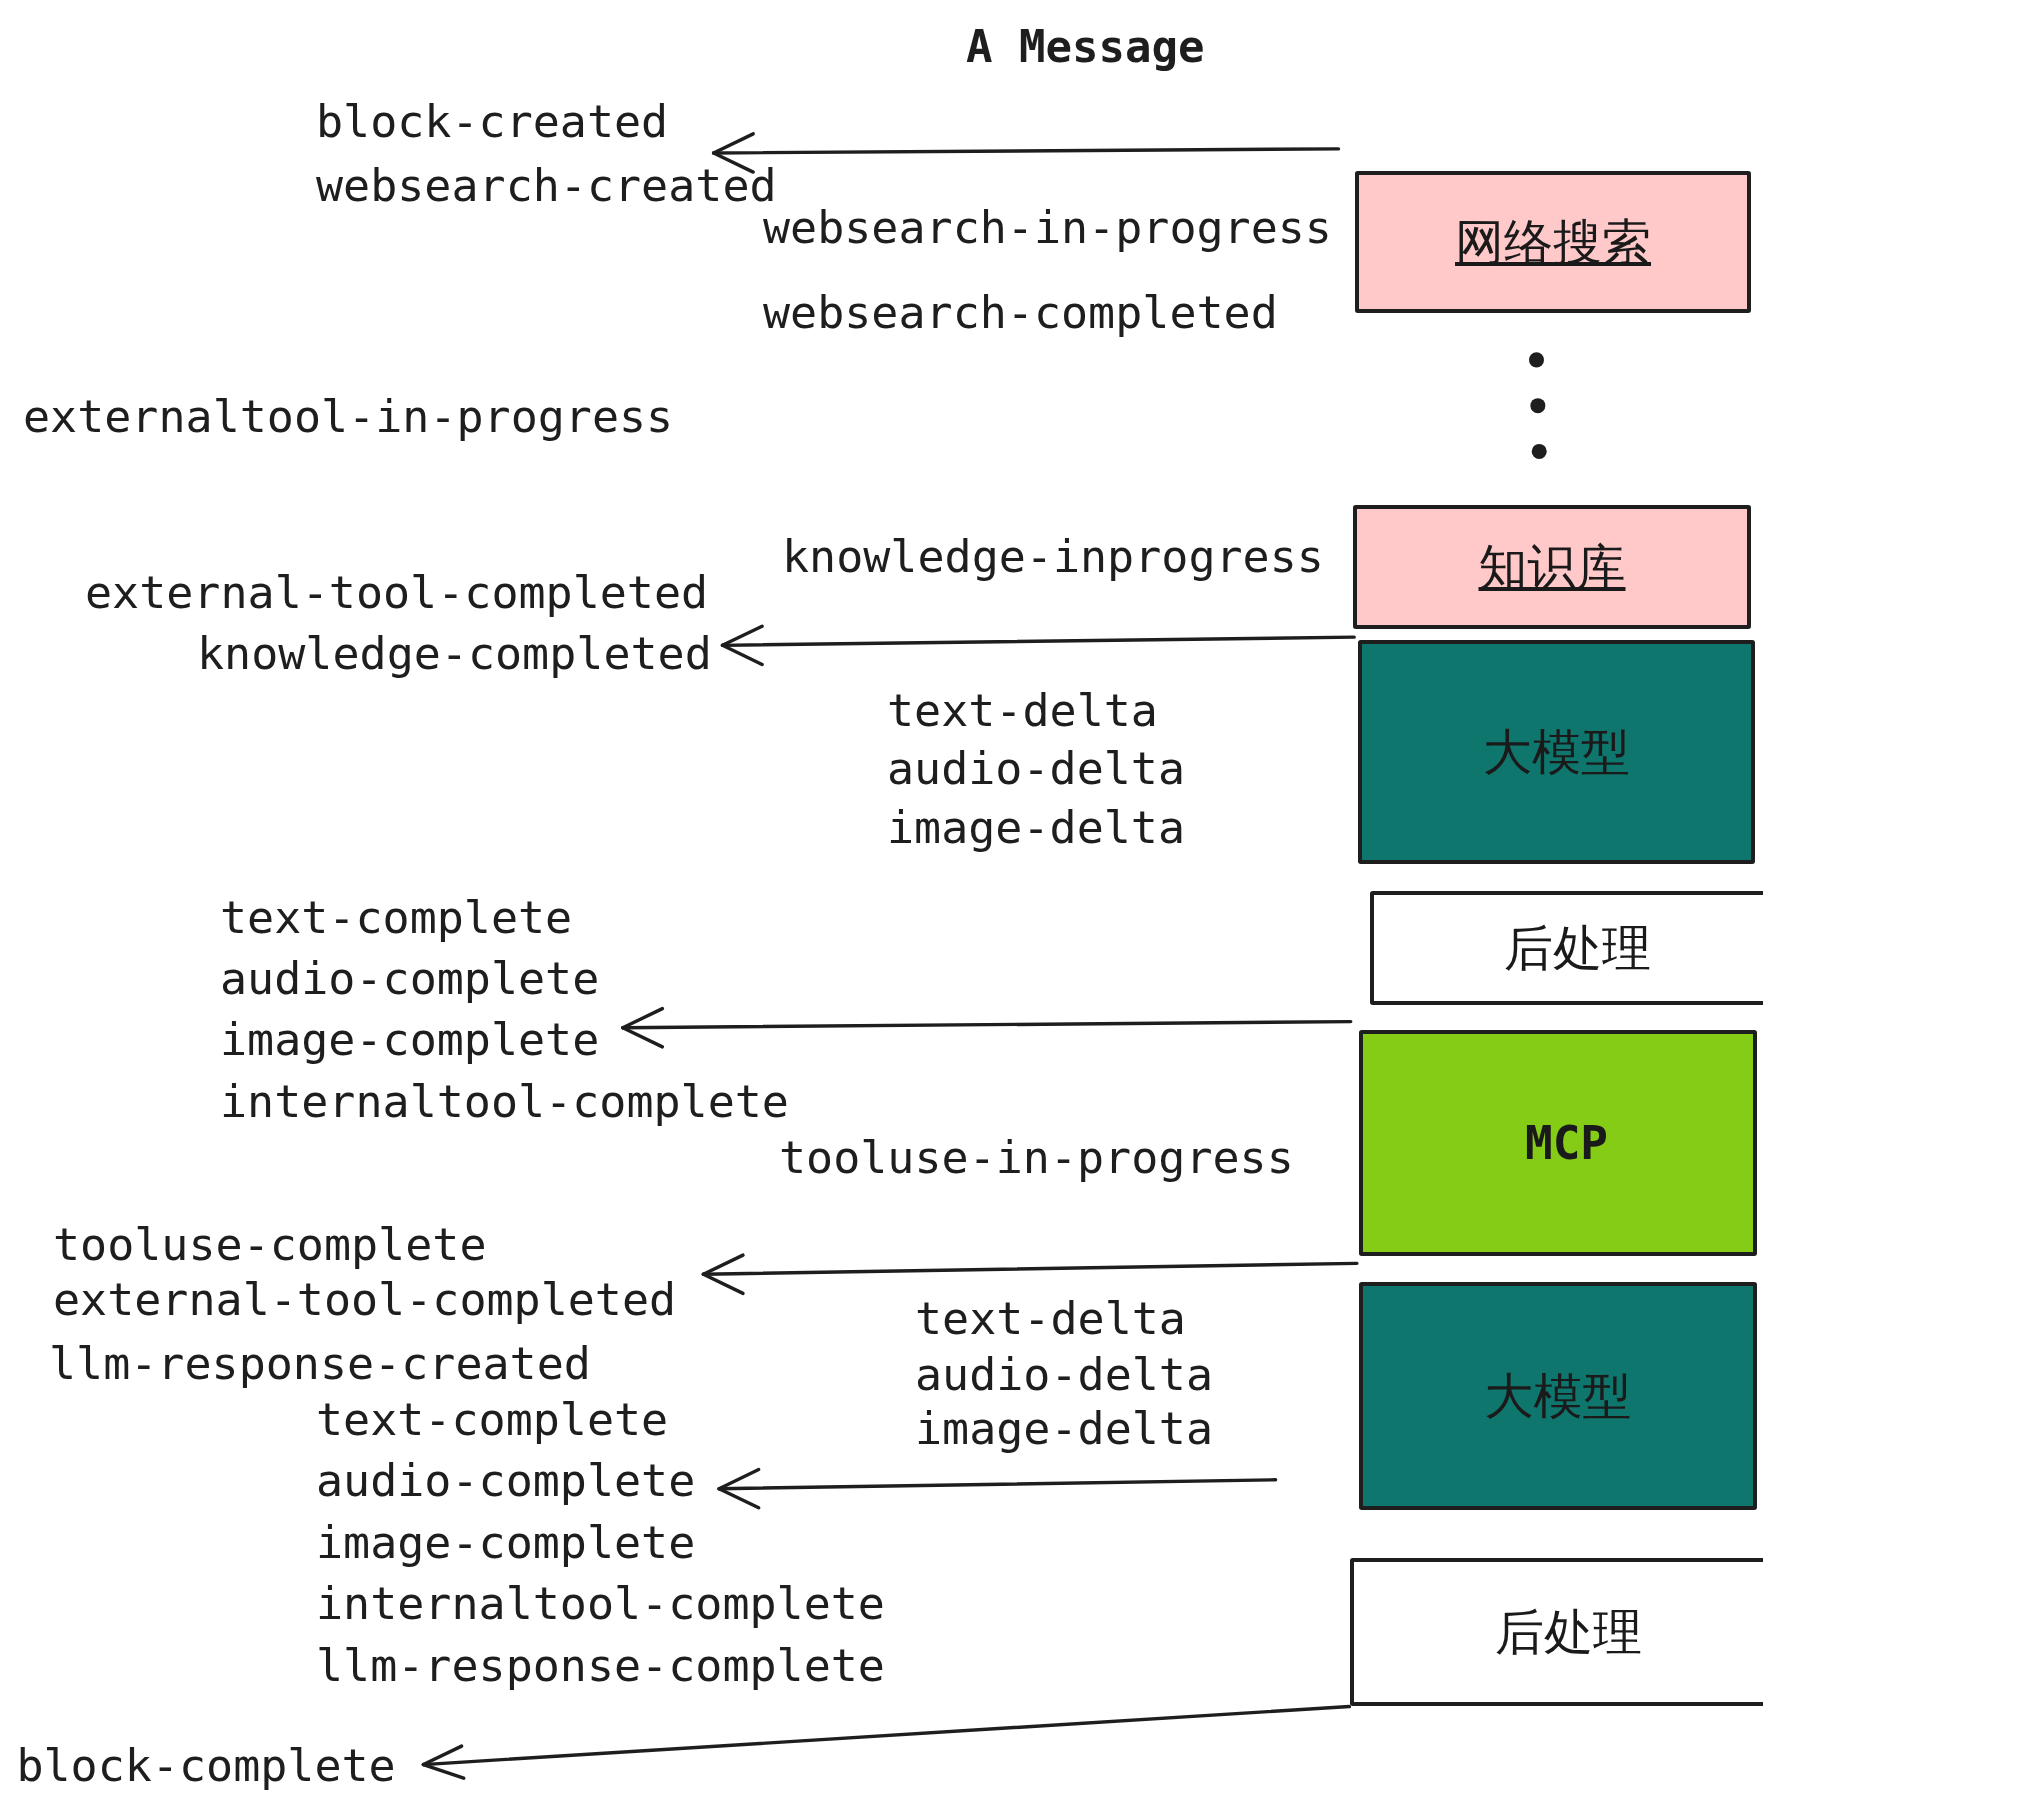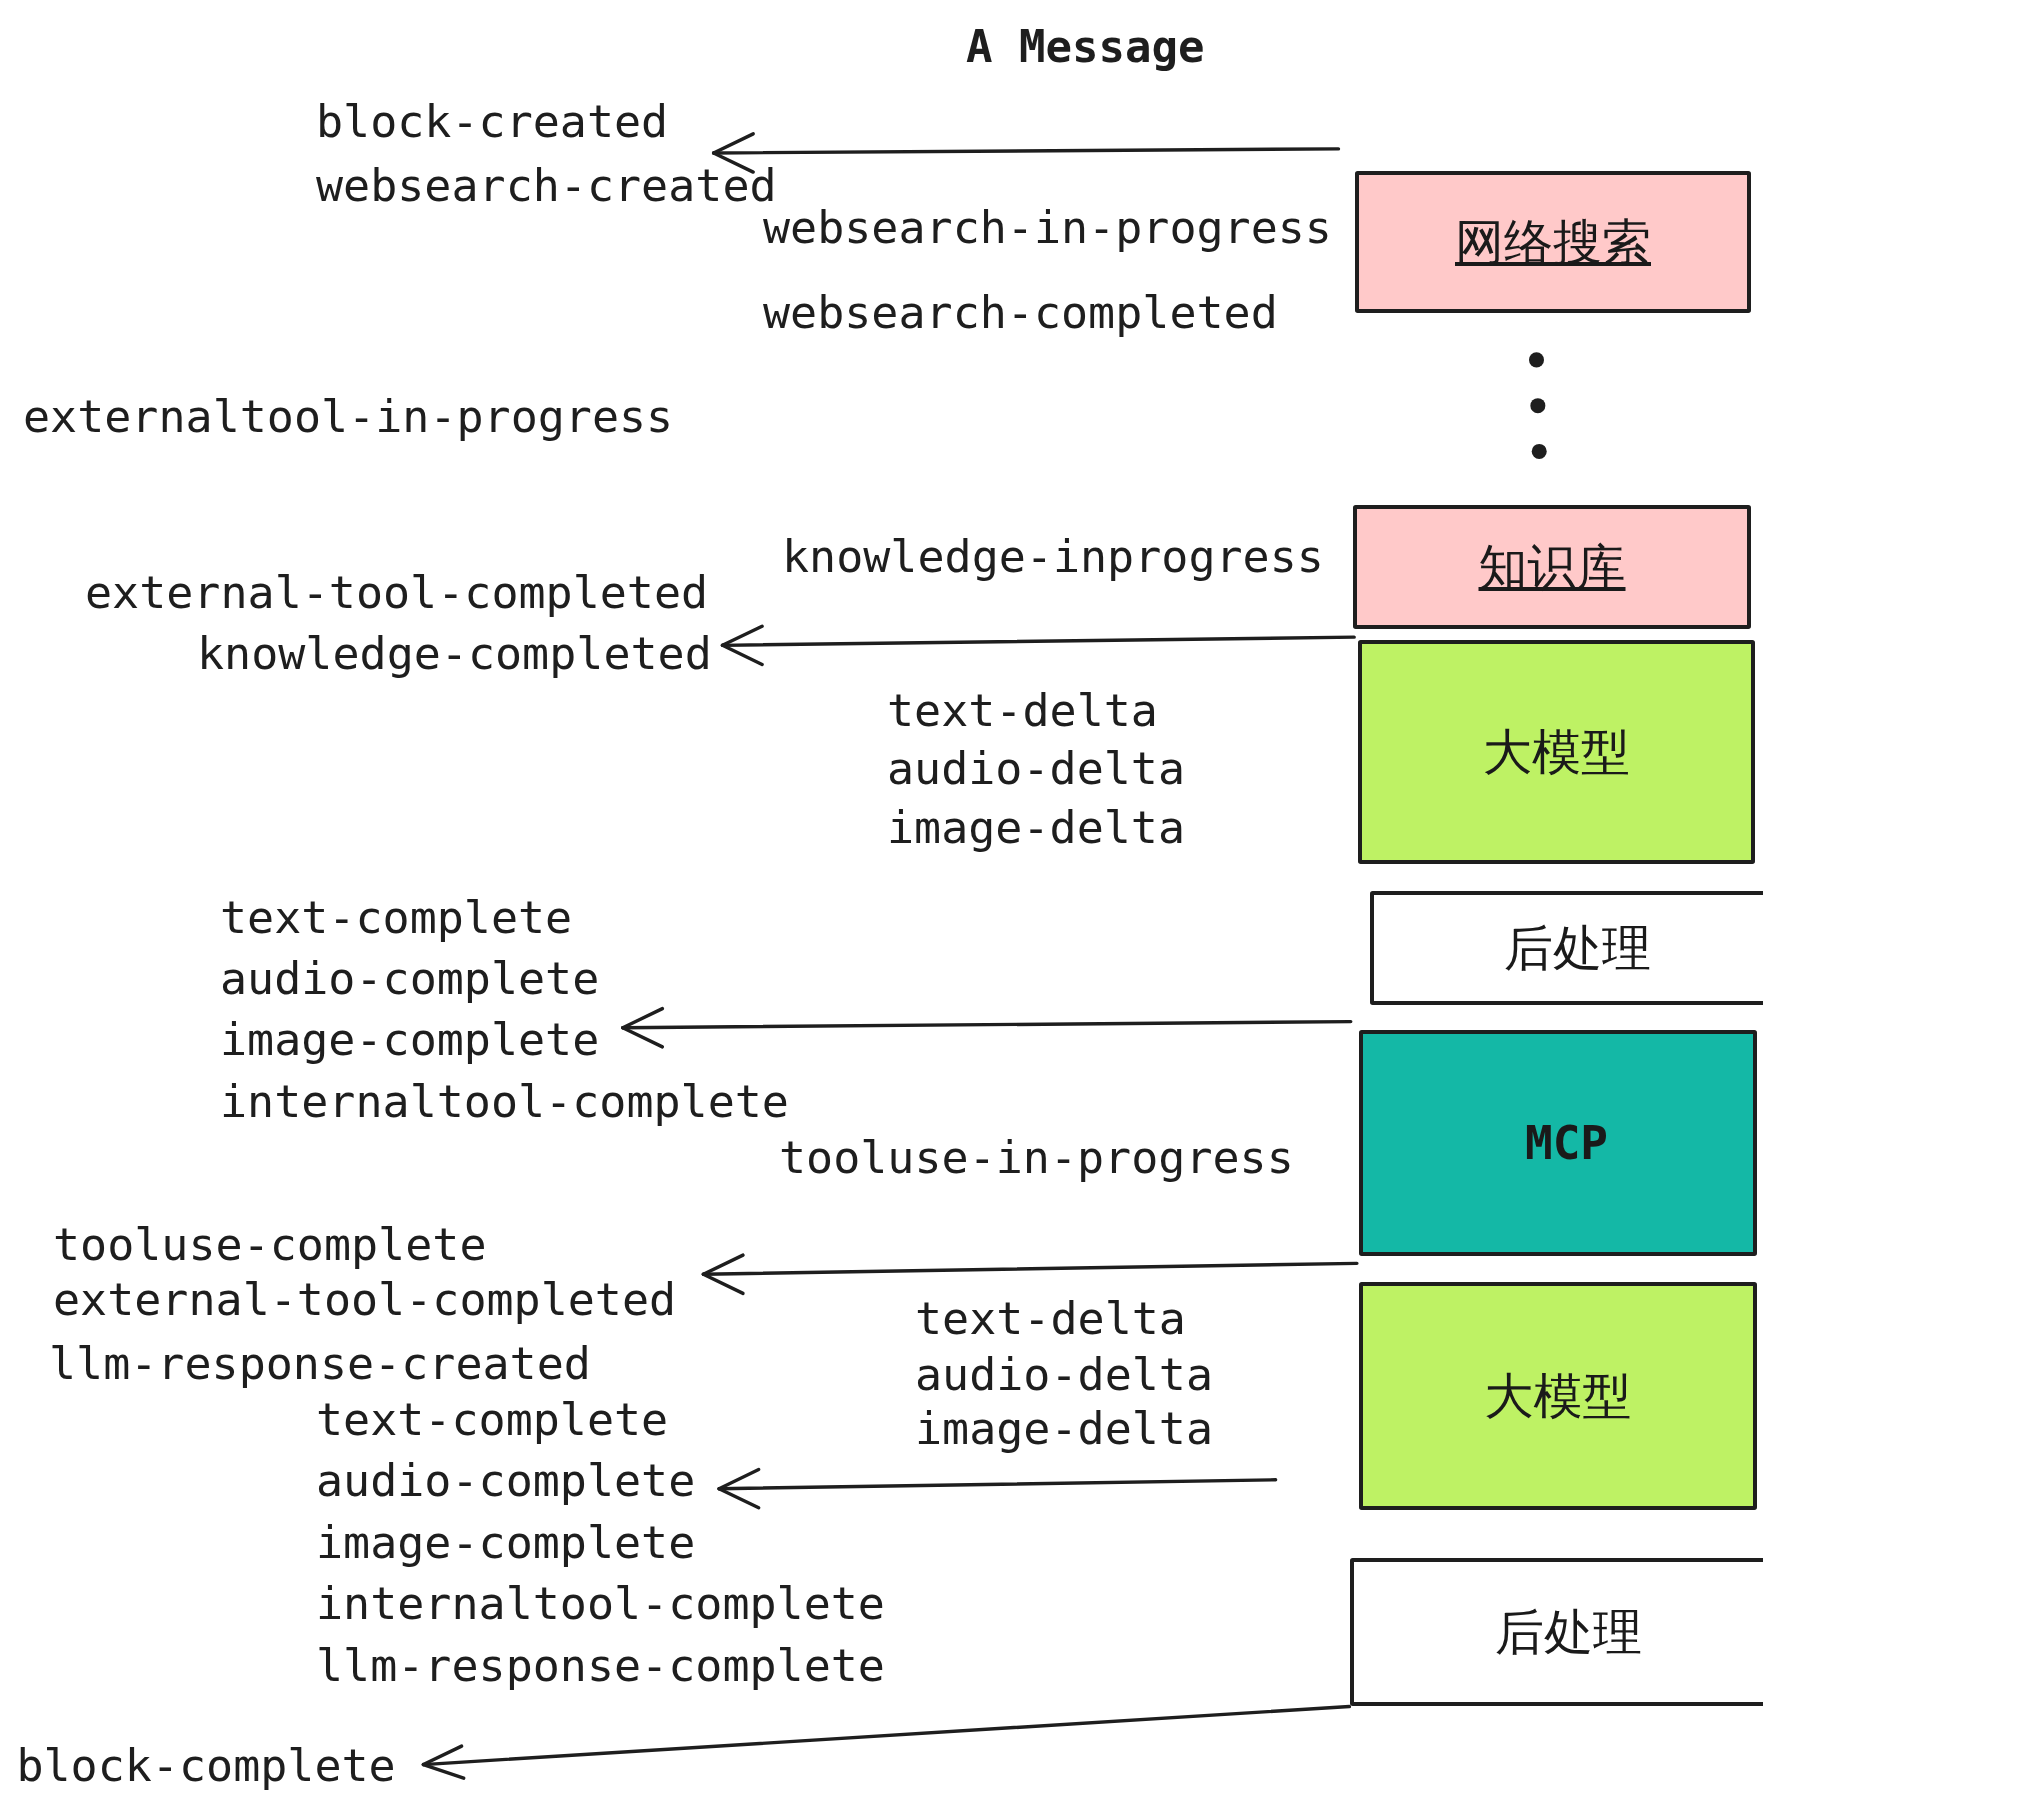--- a/index.html
+++ b/index.html
@@ -27,22 +27,22 @@
     position:absolute;
     box-sizing:border-box;
     border:4.1px solid #1e1e1e;
     border-radius:2.7px;
     display:flex;align-items:center;justify-content:center;
     font:500 49px/1 "DejaVu Sans", sans-serif;
     color:#1a1a1a;
     white-space:nowrap;
   }
   .box.pink{background:#ffc9c9;text-decoration:underline;}
-  .box.green{background:#bef264;}
-  .box.yellow{background:#14b8a6;padding-left:17px;}
+  .box.green{background:#0f766e;}
+  .box.yellow{background:#84cc16;padding-left:17px;}
   .box.white{background:#ffffff;}
   .box.mono-label{font:600 46px/1 "DejaVu Sans Mono", monospace;}
   .side{
     position:absolute;
     font:48px/1 "DejaVu Sans", sans-serif;
     color:#1e1e1e;
     white-space:nowrap;
     text-align:center;
   }
   svg.overlay{position:absolute;left:0;top:0;width:2035px;height:1796px;}

